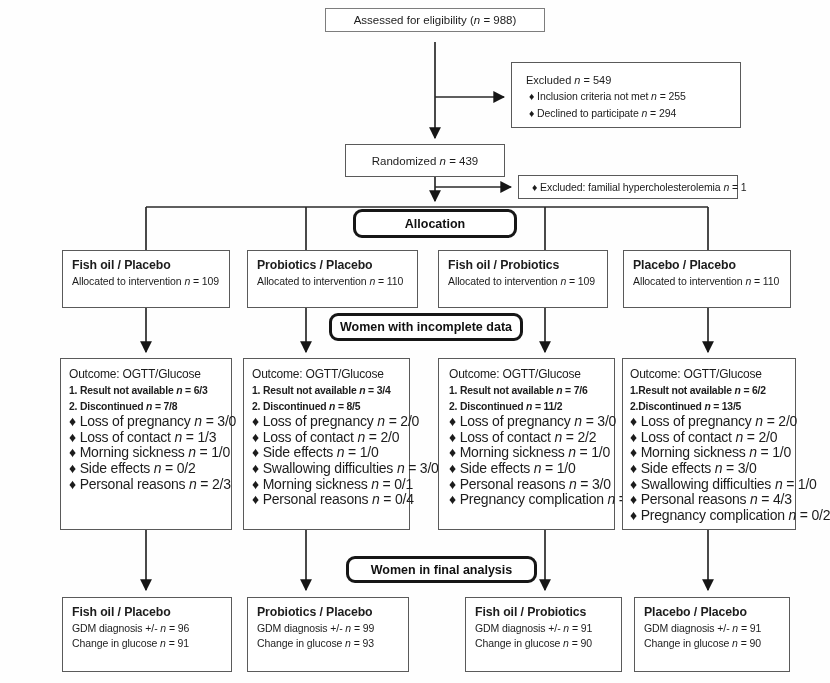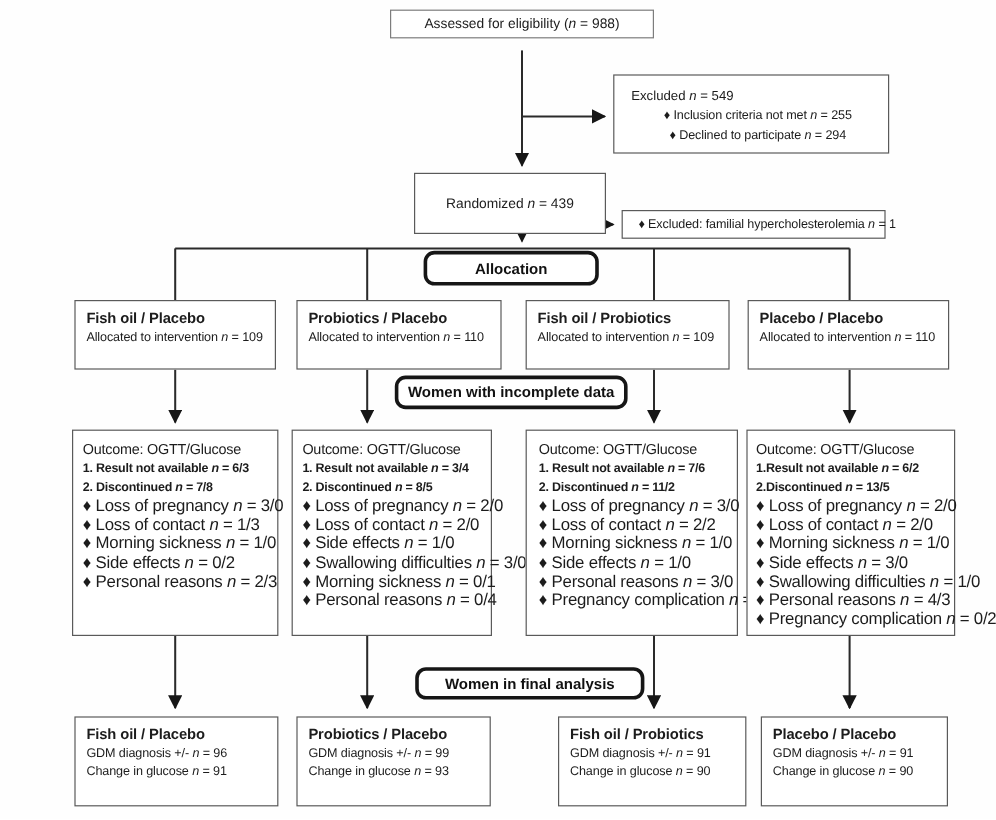--- a/index.html
+++ b/index.html
@@ -20,21 +20,21 @@
     font-weight:bold;font-size:12.5px;color:#111;
   }
   .t-md{font-size:11.5px;}
   .group-title{font-weight:bold;font-size:12.3px;margin-bottom:2px;letter-spacing:-0.1px;}
   .pad{padding:7px 4px 6px 9px;}
   .line{font-size:10.5px;line-height:15px;letter-spacing:-0.1px;white-space:nowrap;}
   .o-title{font-weight:normal;font-size:12px;margin-bottom:2px;letter-spacing:-0.2px;white-space:nowrap;}
   .o-num{font-weight:bold;font-size:10.4px;line-height:15.6px;letter-spacing:-0.2px;white-space:nowrap;}
   .o-bullet{font-size:14px;line-height:15.6px;letter-spacing:-0.2px;white-space:nowrap;}
   .excl-title{font-size:11px;line-height:16px;}
-  .excl-bullet-wrap .line{padding-left:3px;line-height:16.5px;text-align:center;}
+  .excl-bullet-wrap .line{padding-left:3px;line-height:16.5px;}
   i{font-style:italic;}
 </style>
 </head>
 <body>
 
 <div id="stage">
 
   <svg id="arrows" viewBox="0 0 830 683">
     <defs>
       <marker id="ah" viewBox="0 0 10 10" refX="9" refY="5" markerWidth="7" markerHeight="7" orient="auto">
@@ -75,29 +75,29 @@
   </div>
 
   <div class="box" style="left:511px;top:62px;width:230px;height:66px;padding:9px 6px 24px 14px;">
     <div class="excl-title nit">Excluded <i>n</i> = 549</div>
     <div class="excl-bullet-wrap">
         <div class="line nit">♦  Inclusion criteria not met <i>n</i> = 255</div>
         <div class="line nit">♦  Declined to participate <i>n</i> = 294</div>
       </div>
   </div>
 
-  <div class="box center-box t-md" style="left:345px;top:144px;width:160px;height:51px;">
+  <div class="box center-box t-md" style="left:345px;top:144px;width:160px;height:33px;">
     <span class="nit">Randomized <i>n</i> = 439</span>
   </div>
 
   <div class="box" style="left:518px;top:175px;width:220px;height:24px;display:flex;align-items:center;padding-left:13px;">
     <span class="line nit">♦  Excluded: familial hypercholesterolemia <i>n</i> = 1</span>
   </div>
 
-  <div class="stage-label" style="left:353px;top:209px;width:146px;height:29px;">
+  <div class="stage-label" style="left:353px;top:209px;width:164px;height:29px;">
     <span>Allocation</span>
   </div>
 
   <div class="box pad" style="left:62px;top:250px;width:168px;height:58px;">
     <div class="group-title">Fish oil / Placebo</div>
     <div class="line nit">Allocated to intervention <i>n</i> = 109</div>
   </div>
   <div class="box pad" style="left:247px;top:250px;width:171px;height:58px;">
     <div class="group-title">Probiotics / Placebo</div>
     <div class="line nit">Allocated to intervention <i>n</i> = 110</div>

